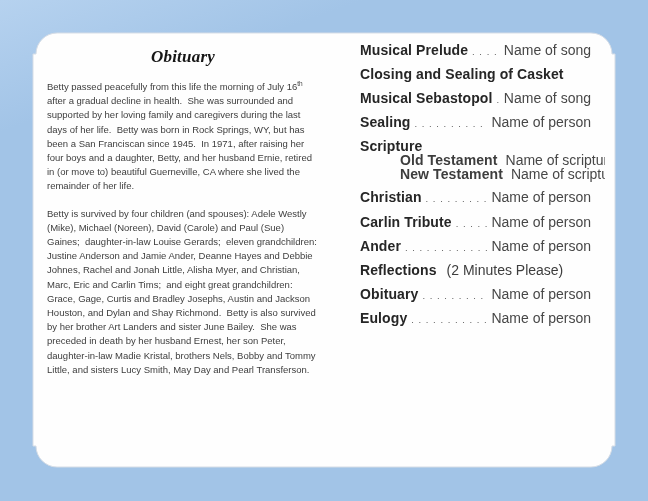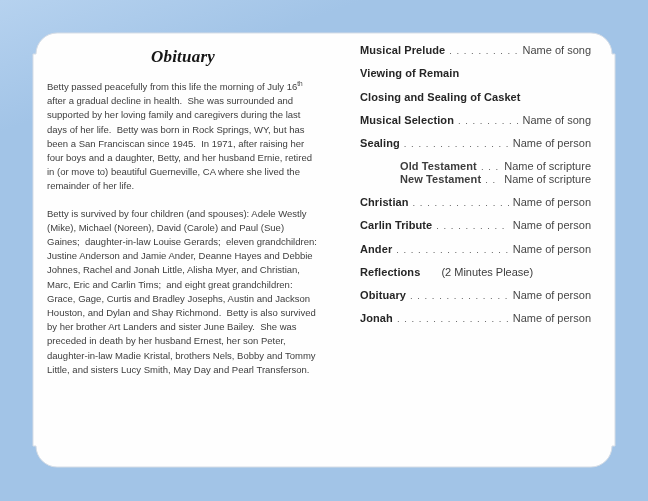--- a/index.html
+++ b/index.html
@@ -34,23 +34,23 @@
   }
   .title-left{font-size:17px;line-height:22px;margin:2px 0 12px 0;}
   .title-right{font-size:15.5px;line-height:22px;margin:2px 0 14px 0;white-space:nowrap;}
   .obit-text p{
     margin:0 0 13px 0;
     font-size:9.5px;line-height:14.2px;color:var(--ink);
     white-space:pre-wrap;
   }
   .obit-text sup{font-size:6.5px;line-height:0;vertical-align:super;}
   .prog-row{margin:0 0 9.5px 0;}
-  .prog-line{display:flex;align-items:baseline;font-size:11px;line-height:13.8px;color:var(--ink);}
+  .prog-line{display:flex;align-items:baseline;font-size:14px;line-height:13.8px;color:var(--ink);}
   .prog-label{font-weight:700;color:var(--label);white-space:nowrap;letter-spacing:.1px;}
-  .prog-note{margin-left:21px;color:var(--ink);white-space:nowrap;}
+  .prog-note{margin-left:10px;color:var(--ink);white-space:nowrap;}
   .leader{
     flex:1;overflow:hidden;white-space:nowrap;
     margin:0 4px;color:var(--dots);font-size:9.5px;
   }
   .leader::after{
     content:". . . . . . . . . . . . . . . . . . . . . . . . . . . . . . . . . . . . . . . . . . . . . . . .";
     letter-spacing:1px;
   }
   .prog-value{white-space:nowrap;color:#474747;}
   .prog-sub{margin-left:40px;line-height:13px;}
@@ -92,43 +92,41 @@
       <div>
           <div class="prog-row">
             <div class="prog-line">
               <span class="prog-label">Musical Prelude</span>
               <span class="leader"></span>
               <span class="prog-value">Name of song</span>
             </div>
           </div>
           <div class="prog-row">
             <div class="prog-line">
-              <span class="prog-label">Viewing of Remain</span>
-            </div>
-          </div>
-          <div class="prog-row">
-            <div class="prog-line">
               <span class="prog-label">Closing and Sealing of Casket</span>
             </div>
           </div>
           <div class="prog-row">
             <div class="prog-line">
-              <span class="prog-label">Musical Selection</span>
+              <span class="prog-label">Musical Sebastopol</span>
               <span class="leader"></span>
               <span class="prog-value">Name of song</span>
             </div>
           </div>
           <div class="prog-row">
             <div class="prog-line">
               <span class="prog-label">Sealing</span>
               <span class="leader"></span>
               <span class="prog-value">Name of person</span>
             </div>
           </div>
           <div class="prog-row">
+            <div class="prog-line">
+              <span class="prog-label">Scripture</span>
+            </div>
             <div class="prog-line prog-sub">
               <span class="prog-label">Old Testament</span>
               <span class="leader"></span>
               <span class="prog-value">Name of scripture</span>
             </div>
             <div class="prog-line prog-sub">
               <span class="prog-label">New Testament</span>
               <span class="leader"></span>
               <span class="prog-value">Name of scripture</span>
             </div>
@@ -162,21 +160,21 @@
           </div>
           <div class="prog-row">
             <div class="prog-line">
               <span class="prog-label">Obituary</span>
               <span class="leader"></span>
               <span class="prog-value">Name of person</span>
             </div>
           </div>
           <div class="prog-row">
             <div class="prog-line">
-              <span class="prog-label">Jonah</span>
+              <span class="prog-label">Eulogy</span>
               <span class="leader"></span>
               <span class="prog-value">Name of person</span>
             </div>
           </div>
         </div>
     </div>
 
   </div>
 </div>
 

